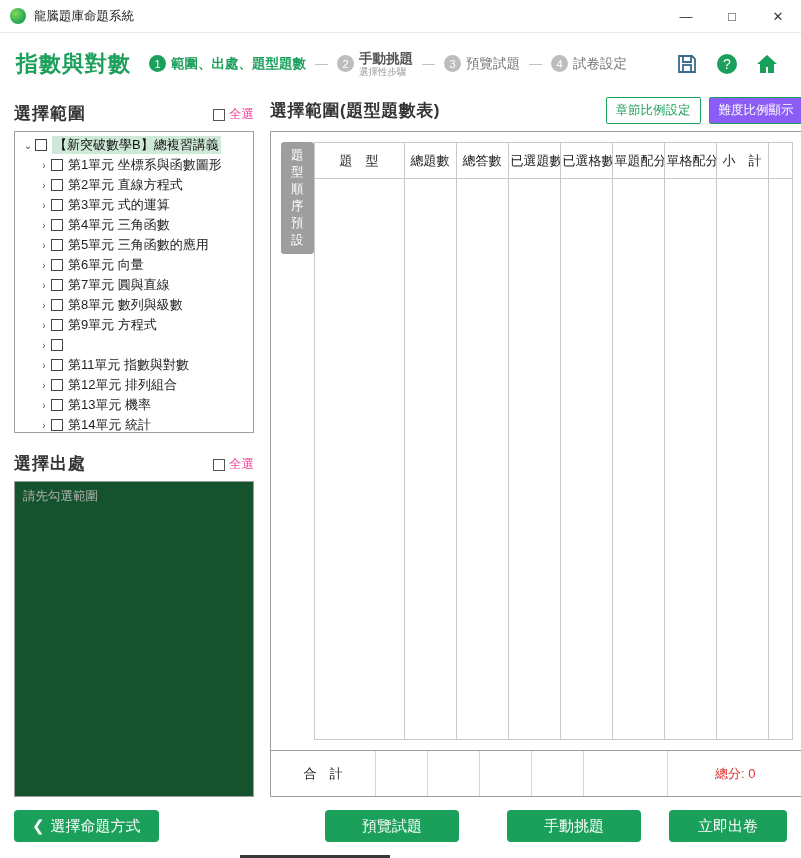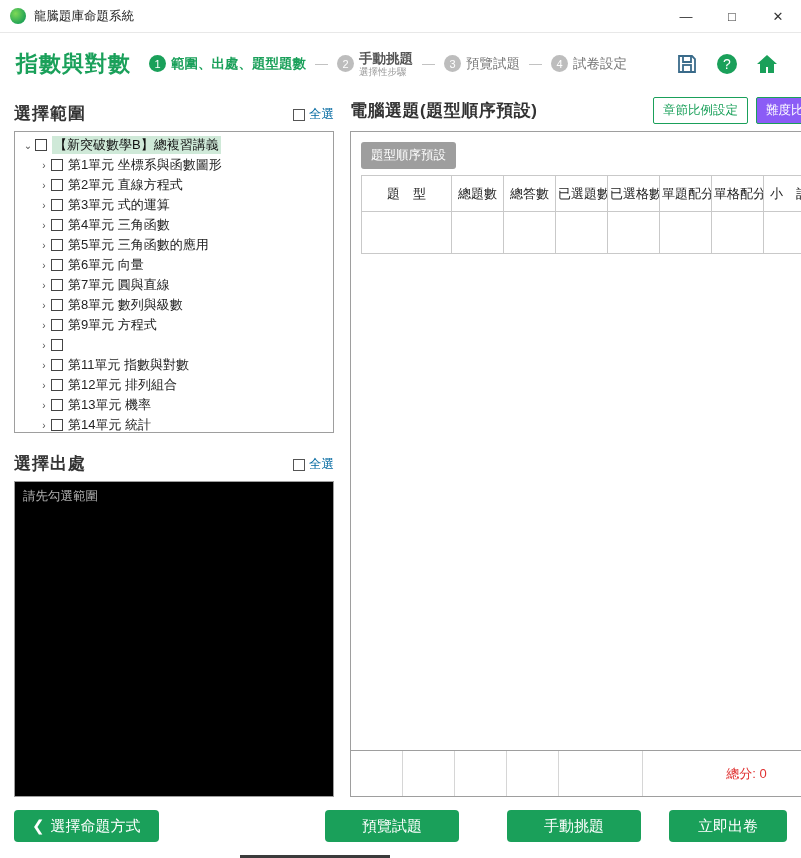--- a/index.html
+++ b/index.html
@@ -87,38 +87,38 @@
   .header-icons { display: flex; align-items: center; gap: 16px; padding-right: 6px; }
   .hicon { width: 24px; height: 24px; display: block; }
 
   
   .body {
     display: flex;
     padding: 0 14px;
     gap: 16px;
     height: 702px;
   }
-  .left-col { width: 320px; flex: none; display: flex; flex-direction: column; }
+  .left-col { width: 240px; flex: none; display: flex; flex-direction: column; }
   .right-col { flex: 1; display: flex; flex-direction: column; }
 
   .section-head {
     display: flex;
     align-items: flex-end;
     height: 30px;
   }
   .section-title {
     font-size: 17px;
     font-weight: bold;
     color: #333;
     letter-spacing: 1px;
   }
   .select-all {
     margin-left: auto;
     display: flex; align-items: center;
-    font-size: 12.5px; color: #0369a1;
+    font-size: 12.5px; color: #ec4899;
     padding-bottom: 2px;
   }
   .cb {
     width: 12px; height: 12px;
     border: 1px solid #555;
     background: #fff;
     display: inline-block;
     margin-right: 4px;
     flex: none;
   }
@@ -158,21 +158,21 @@
     background: #cfe9d8;
     font-weight: normal;
     color: #111;
     padding: 0 2px;
   }
 
   .source-box {
     border: 1px solid #9e9e9e;
     margin-top: 6px;
     flex: 1;
-    background: #000000;
+    background: #14532d;
     padding: 6px 8px;
   }
   .placeholder-text { font-size: 12.5px; color: #b0b0b0; }
 
   
   .right-head {
     display: flex;
     align-items: center;
     height: 30px;
   }
@@ -198,21 +198,21 @@
   .panel {
     border: 1px solid #9e9e9e;
     margin-top: 6px;
     flex: 1;
     display: flex;
     flex-direction: column;
     background: #fff;
     position: relative;
     overflow: hidden;
   }
-  .panel-inner { padding: 10px; flex: 1; display: flex; flex-direction: column; }
+  .panel-inner { padding: 10px; flex: 1; display: flex; flex-direction: row; }
   .preset-btn {
     background: #9e9e9e;
     color: #fff;
     font-size: 12.5px;
     border: none;
     padding: 5px 10px;
     border-radius: 3px;
     align-self: flex-start;
     margin-bottom: 6px;
     cursor: pointer;
@@ -448,21 +448,21 @@
 
       <div class="source-box">
         <div class="placeholder-text">請先勾選範圍</div>
       </div>
 
     </div>
 
     <div class="right-col">
 
       <div class="right-head">
-        <div class="right-title">電腦選題(題型順序預設)</div>
+        <div class="right-title">選擇範圍(題型題數表)</div>
         <div class="right-btns">
           <button class="gbtn">章節比例設定</button>
           <button class="gbtn filled">難度比例顯示</button>
         </div>
       </div>
 
       <div class="panel">
         <div class="panel-inner">
           <button class="preset-btn">題型順序預設</button>
 
@@ -503,20 +503,21 @@
                 <td></td>
                 <td></td>
               </tr>
             </tbody>
           </table>
 
           <div class="spacer-fill"></div>
         </div>
 
         <div class="total-row">
+          <div class="total-cell" style="width:105px;">合　計</div>
           <div class="total-cell" style="width:52px;"></div>
           <div class="total-cell" style="width:52px;"></div>
           <div class="total-cell" style="width:52px;"></div>
           <div class="total-cell" style="width:52px;"></div>
           <div class="total-cell" style="width:84px;"></div>
           <div class="total-cell last" style="flex:1;">總分: 0</div>
         </div>
       </div>
 
     </div>

